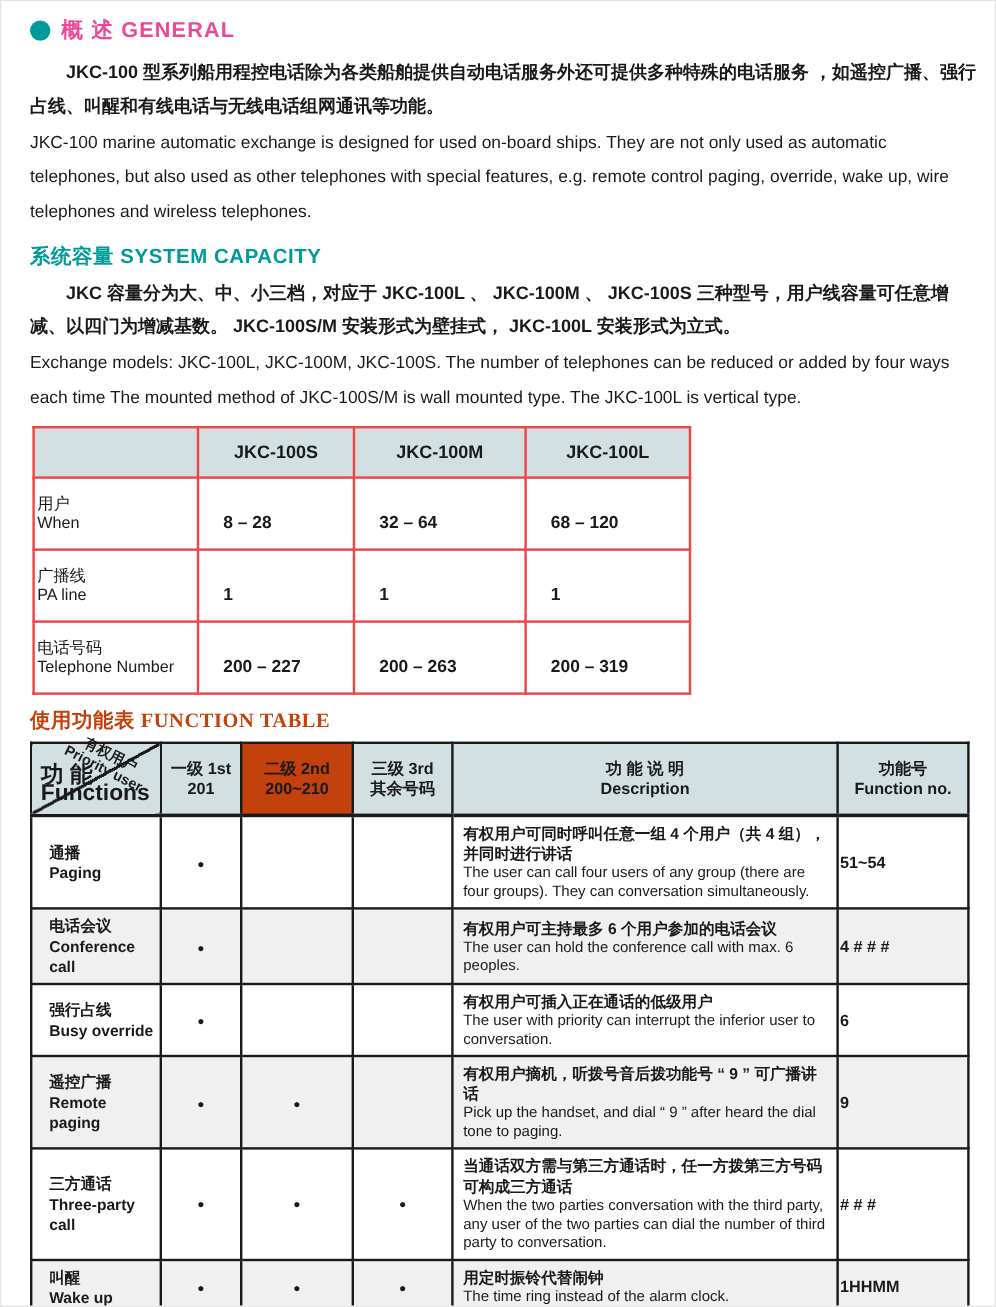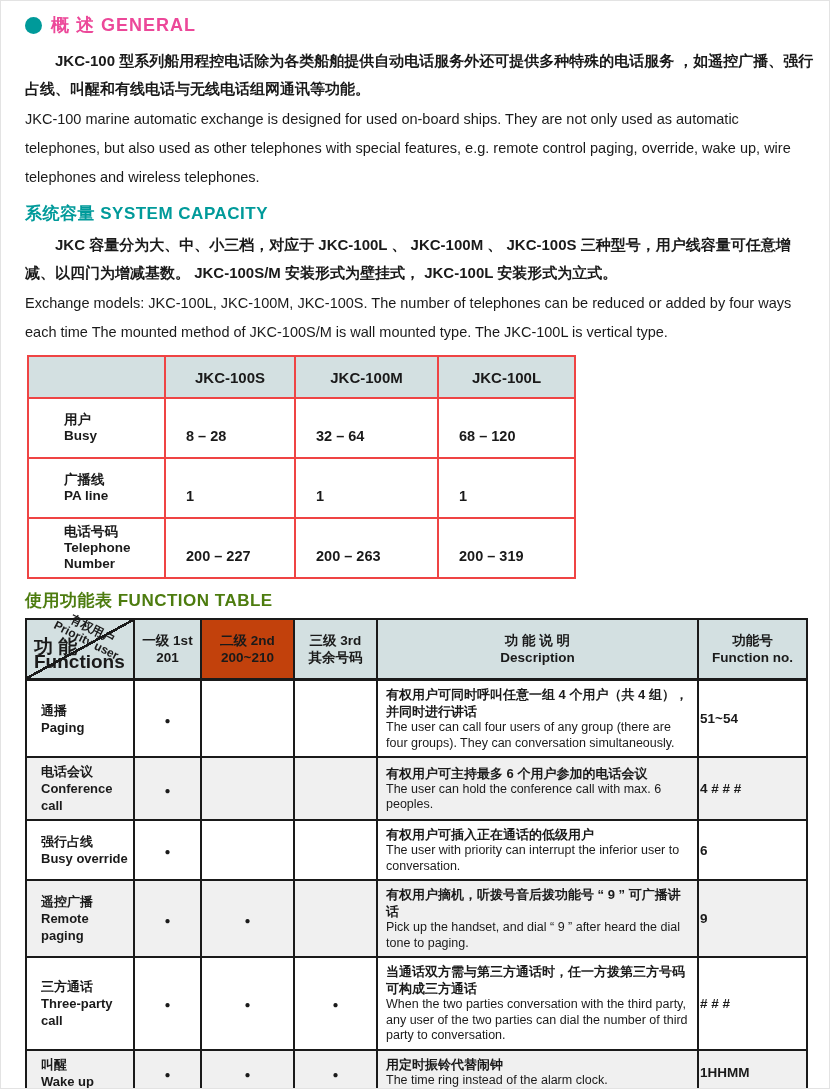--- a/index.html
+++ b/index.html
@@ -21,21 +21,21 @@
 
   
   p.cn{font-size:15px;line-height:28px;margin:4px 0 0 0;font-weight:600;text-indent:2em;}
   p.en{font-size:14.5px;line-height:29px;margin:2px 0 0 0;font-weight:500;}
 
   
   table{border-collapse:collapse;table-layout:fixed;}
   .cap-table{margin:8px 0 0 2px;}
   .cap-table th,.cap-table td{border:2px solid #ef4444;}
   .cap-table th{height:38px;font-size:15px;font-weight:bold;text-align:center;}
-  .cap-table td.lbl{padding:4px 4px 4px 35px;font-size:13.5px;font-weight:700;line-height:16px;}
+  .cap-table td.lbl{padding:4px 4px 4px 2px;font-size:13.5px;font-weight:400;line-height:16px;}
   .cap-table td.val{padding:20px 4px 4px 20px;font-size:14.5px;font-weight:600;height:34px;}
 
   
   .fn-table{margin:6px 0 0 0;width:781px;}
   .fn-table th,.fn-table td{border:2px solid #1a1a1a;vertical-align:middle;}
   .fn-table thead th{font-size:13.5px;font-weight:bold;line-height:17px;height:56px;text-align:center;border-bottom-width:3px;}
   .fn-table .fname{padding:5px 4px 5px 14px;font-size:13px;font-weight:600;line-height:17px;}
   .fn-table .dotc{text-align:center;}
   .dot{font-size:10px;line-height:10px;}
   .fn-table .desc{padding:5px 6px 5px 8px;}
@@ -82,21 +82,21 @@
         <th class="hdr" style="background-color: rgb(211, 224, 225);"></th>
         <th class="hdr" style="background-color: rgb(211, 224, 225);">JKC-100S</th>
         <th class="hdr" style="background-color: rgb(211, 224, 225);">JKC-100M</th>
         <th class="hdr" style="background-color: rgb(211, 224, 225);">JKC-100L</th>
       </tr>
     </thead>
     <tbody id="cap-body">
         <tr>
           <td class="lbl">
             <div>用户</div>
-            <div>Busy</div>
+            <div>When</div>
           </td>
           <td class="val">8 – 28</td>
           <td class="val">32 – 64</td>
           <td class="val">68 – 120</td>
         </tr>
         <tr>
           <td class="lbl">
             <div>广播线</div>
             <div>PA line</div>
           </td>
@@ -109,21 +109,21 @@
             <div>电话号码</div>
             <div>Telephone Number</div>
           </td>
           <td class="val">200 – 227</td>
           <td class="val">200 – 263</td>
           <td class="val">200 – 319</td>
         </tr>
       </tbody>
   </table>
 
-  <div class="h-sub accent" style="color: #4d7c0f;">使用功能表 FUNCTION TABLE</div>
+  <div class="h-sub accent" style="color: #c2410c; font-family: Liberation Serif, serif;">使用功能表 FUNCTION TABLE</div>
 
   <table class="fn-table">
     <colgroup>
         <col style="width:108px">
         <col style="width:67px">
         <col style="width:93px">
         <col style="width:83px">
         <col style="width:321px">
         <col style="width:109px">
       </colgroup>

